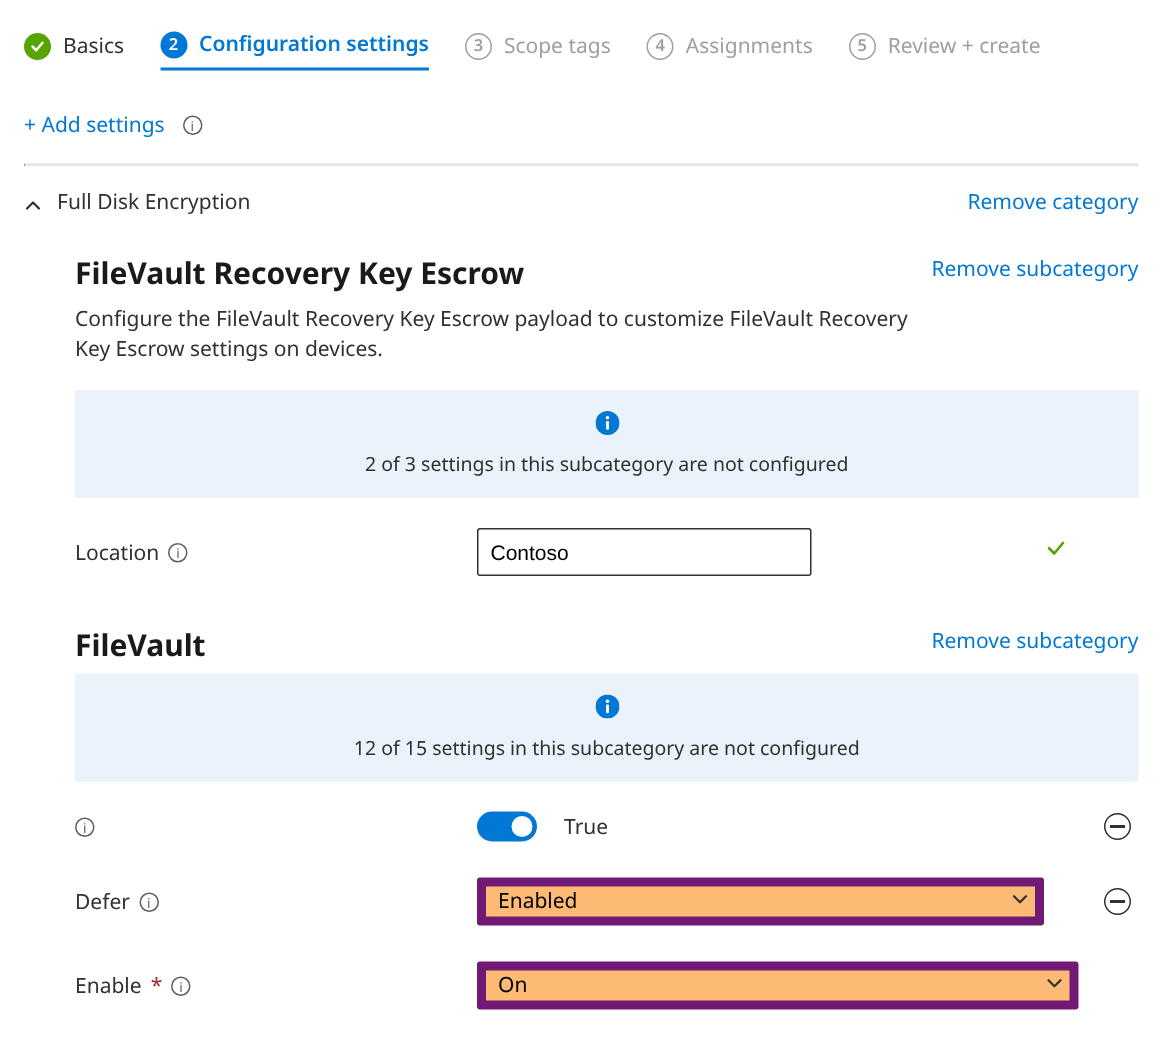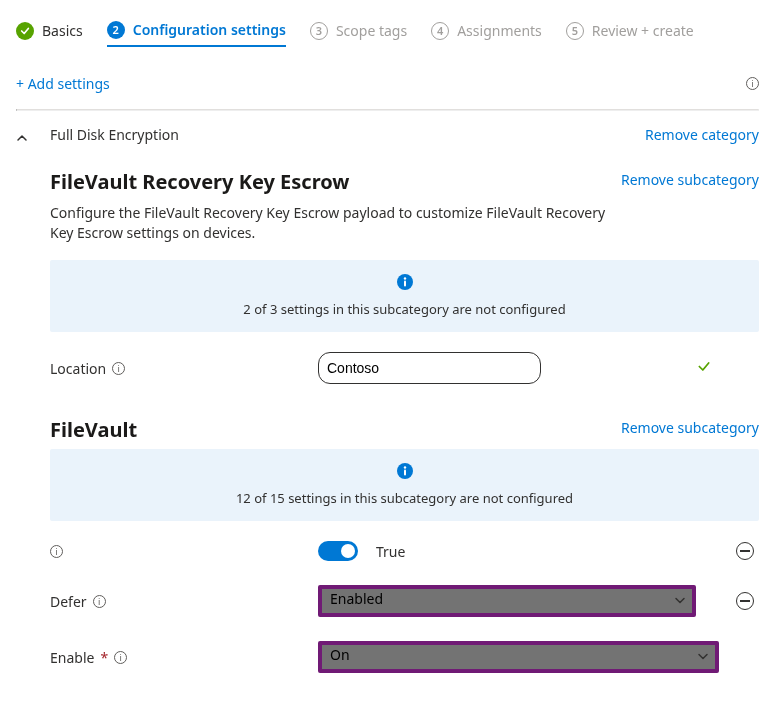--- a/index.html
+++ b/index.html
@@ -30,26 +30,26 @@
     display: flex; align-items: center; justify-content: center;
     font-size: 11px; font-weight: 600;
   }
   .step.done .step-badge { background: var(--green-complete); color: #fff; }
   .step.done .step-label { color: var(--text-primary); }
   .step.active { border-bottom: 2px solid var(--azure-blue); color: var(--azure-blue); font-weight: 600; }
   .step.active .step-badge { background: var(--azure-blue); color: #fff; }
   .step.pending .step-badge { border: 1px solid var(--text-disabled); color: var(--text-disabled); background: #fff; }
   .check { font-size: 11px; }
   
-  .add-link { display: flex; align-items: center; gap: 1px; color: var(--link-blue); margin: 18px 0 16px 0; cursor: pointer; font-size: 14px; justify-content: space-between; }
+  .add-link { display: flex; align-items: center; gap: 12px; color: var(--link-blue); margin: 18px 0 16px 0; cursor: pointer; font-size: 14px; }
   
   .rule { border-top: 1px solid #e1dfdd; margin: 0; }
   
   .category-header { display: flex; align-items: center; justify-content: space-between; padding: 14px 0 10px 0; }
-  .cat-left { display: flex; align-items: center; gap: 22px; }
+  .cat-left { display: flex; align-items: center; gap: 10px; }
   .chevron { width: 12px; height: 12px; display: inline-block; }
   .cat-title { font-size: 14px; color: var(--text-primary); }
   .link-action { color: var(--link-blue); font-size: 14px; cursor: pointer; }
   
   .subcat { margin-left: 34px; margin-bottom: 8px;}
   .subcat-header { display: flex; align-items: flex-start; justify-content: space-between; gap:0; margin-top: 6px;}
   .subcat-title { font-size: 20px; font-weight: 700; color: #1b1a19; margin: 8px 0 6px 0; }
   .subcat-title.sm { font-size: 20px; }
   .subcat-desc { color: var(--text-primary); margin: 2px 0 18px 0; max-width: 560px; line-height: 1.4; }
   
@@ -58,33 +58,33 @@
   .info-text { font-size: 13px; color: var(--text-primary); }
   
   .setting-row { display: flex; align-items: center; gap: 12px; margin: 0 0 24px 0;}
   .setting-label { width: 256px; display:flex; align-items:center; gap:6px; color: var(--text-primary); }
   .req { color: var(--required); }
   .help-icon { width:13px; height:13px; border:1px solid #605e5c; border-radius:50%; display:inline-flex; align-items:center; justify-content:center; font-size:9px; color:#605e5c; background:#fff; }
   .field-col { flex:1; display:flex; align-items:center; gap:8px; }
   .remove-col { width:28px; display:flex; justify-content:center; }
   
   .text-input {
-    flex:1; border:1px solid #323130; border-radius:12px; height:32px; padding:0 32px 0 8px; font-size:14px; color:#000;
+    flex:1; border:1px solid #323130; border-radius:2px; height:32px; padding:0 32px 0 8px; font-size:14px; color:#000;
     position:relative;
   }
   .input-wrap { position:relative; flex:1;}
   .input-check { position:absolute; right:8px; top:50%; transform:translateY(-50%); color:#57a300; font-size:14px; }
   
   .toggle { width:40px; height:20px; border-radius:10px; background: var(--azure-blue); position:relative; cursor:pointer; }
   .toggle .knob { position:absolute; right:3px; top:3px; width:14px; height:14px; border-radius:50%; background:#fff; }
   .toggle-text { margin-left:10px; }
   
   .select { flex:1; max-width:378px; position:relative; }
   .select select, .select .select-box {
-    width:100%; height:32px; border:4px solid #701a75; border-radius:2px; padding:0 28px 0 8px; font-size:14px; color:#000; background:#737373; appearance:none;
+    width:100%; height:32px; border:6px solid #701a75; border-radius:2px; padding:0 28px 0 8px; font-size:14px; color:#000; background:#fdba74; appearance:none;
   }
   .select .caret { position:absolute; right:10px; top:50%; transform:translateY(-50%); pointer-events:none; }
   
   .circ-minus { width:18px; height:18px; border:1px solid #323130; border-radius:50%; display:flex; align-items:center; justify-content:center; cursor:pointer; background:#fff;}
   .circ-minus .bar { width:10px; height:1.5px; background:#323130; }
 </style>
 </head>
 <body>
 
 <div class="stepper">

